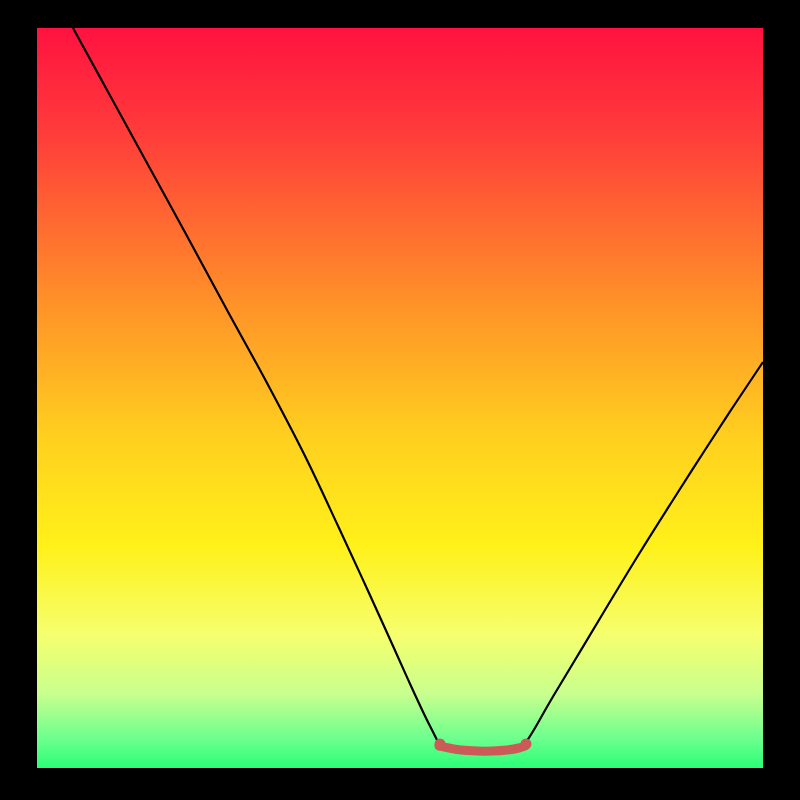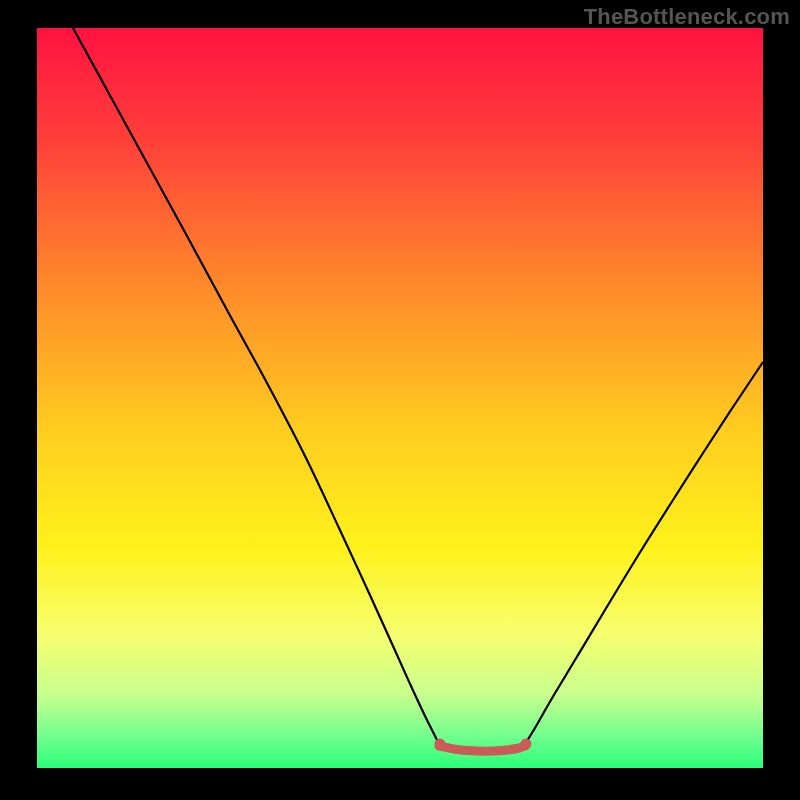--- a/index.html
+++ b/index.html
@@ -38,21 +38,20 @@
     display: block;
     width: 100%;
     height: 100%;
   }
 </style>
 </head>
 <body>
 
 <div class="frame">
 
-  <div class="watermark">TheBottleneck.com</div>
 
   <div class="plot-wrap">
     <svg id="plot-svg" preserveAspectRatio="none" viewBox="0 0 726 740">
 
     <defs>
           <linearGradient id="bg-grad" x1="0" y1="0" x2="0" y2="1">
             <stop offset="0%" stop-color="#ff1240"></stop>
             <stop offset="15%" stop-color="#ff3f3a"></stop>
             <stop offset="35%" stop-color="#ff8a2a"></stop>
             <stop offset="55.00000000000001%" stop-color="#ffcf1f"></stop>

